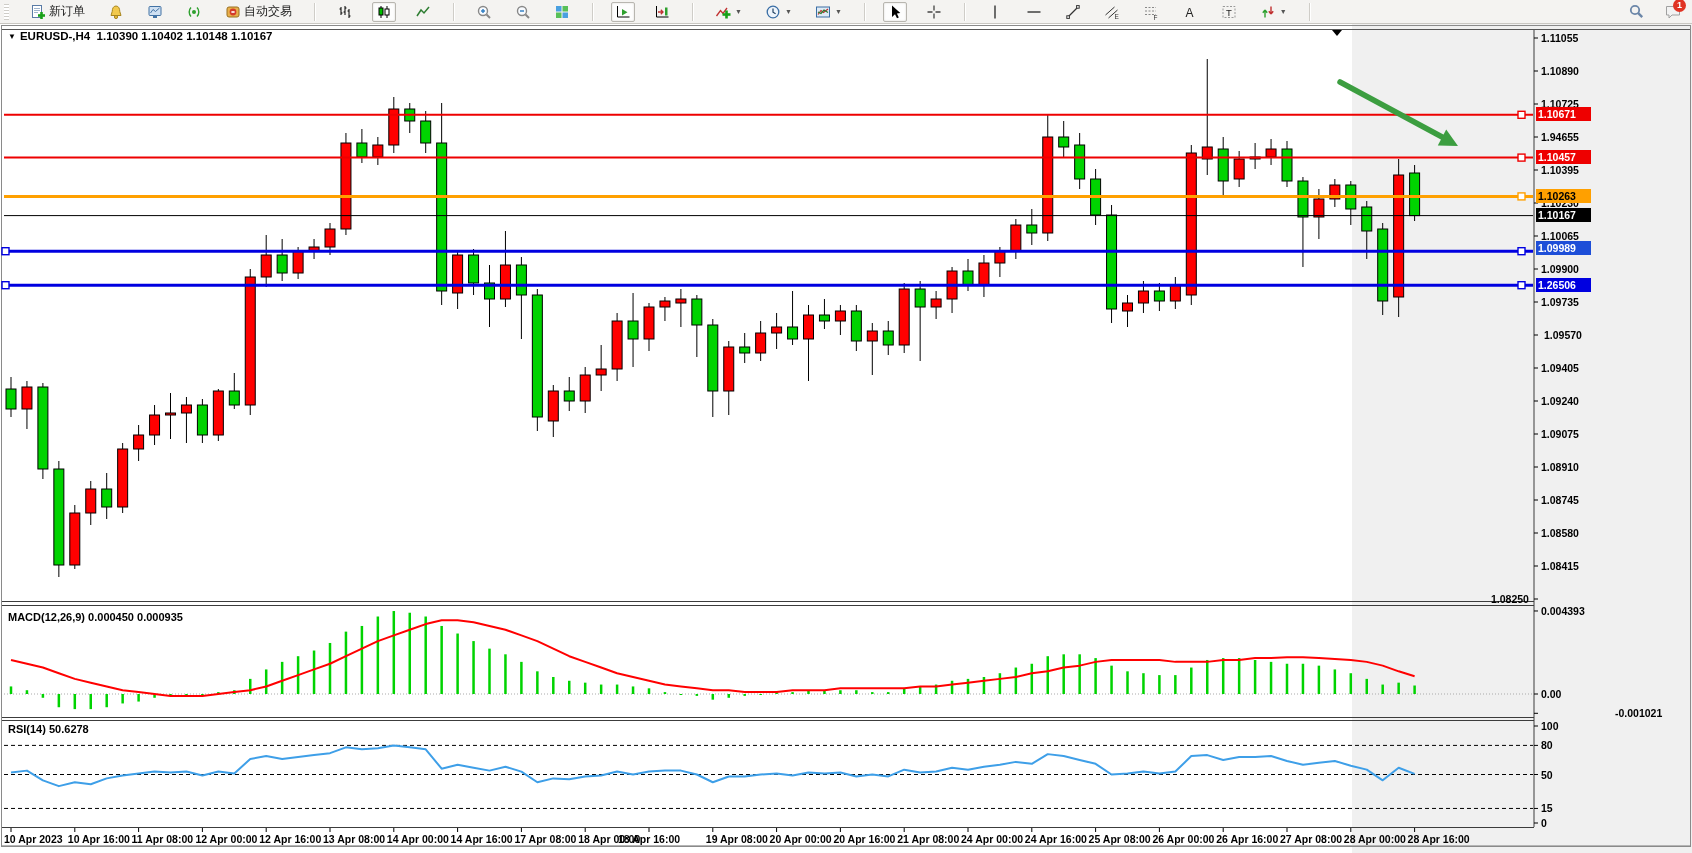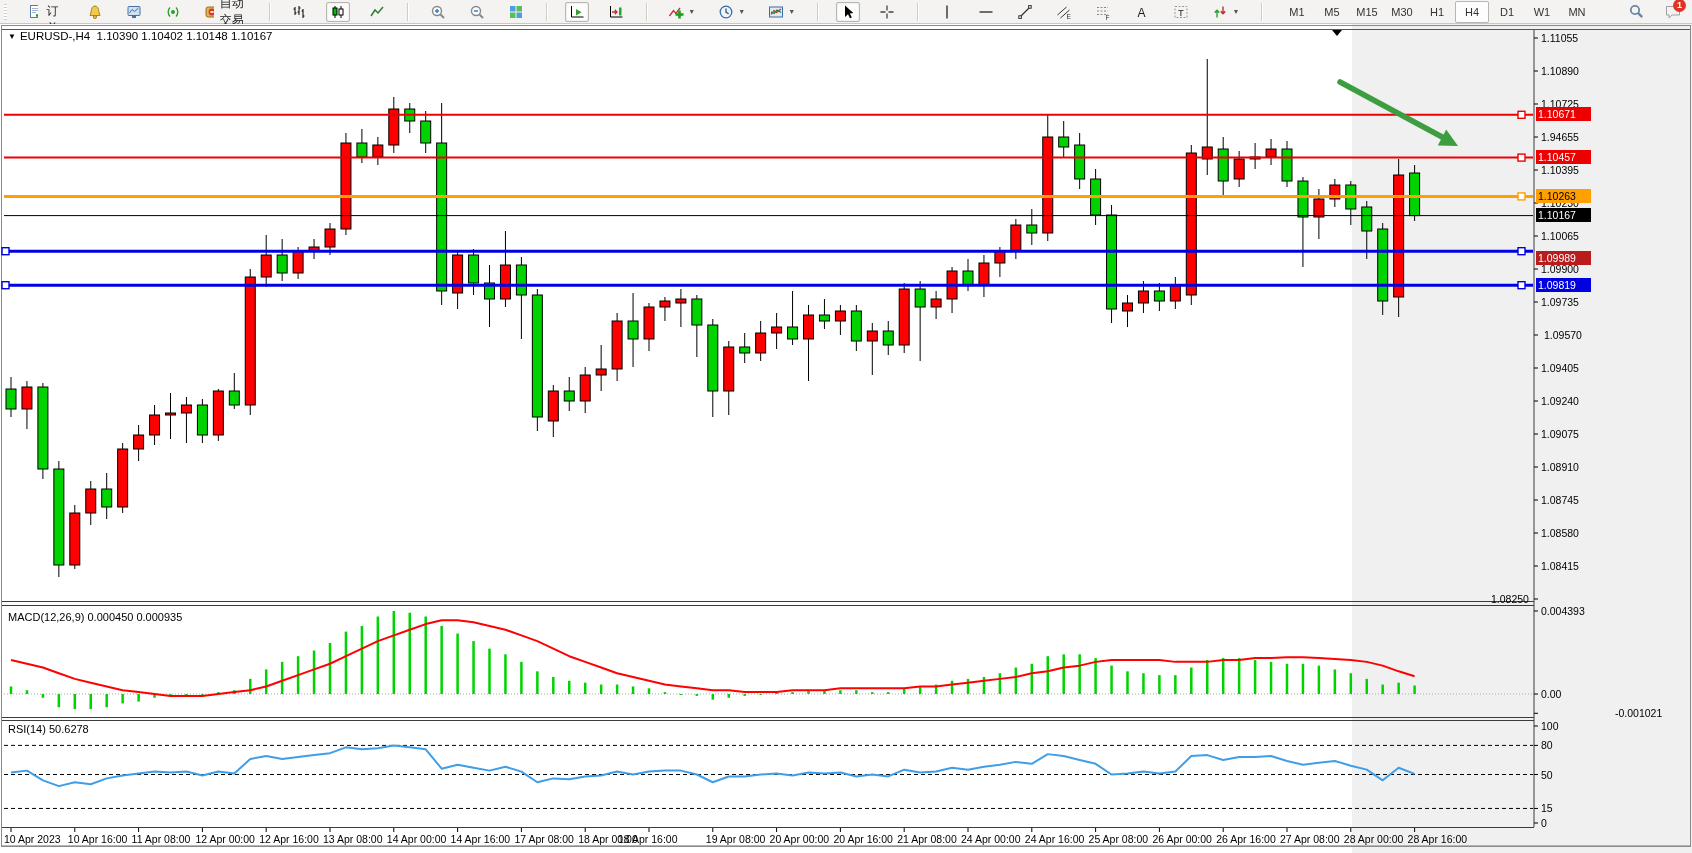--- a/index.html
+++ b/index.html
@@ -17,21 +17,21 @@
   .tbtn .caret{font-size:7px;color:#555;margin-left:1px;}
   .tfb{height:20px;min-width:26px;padding:0 3px;border:1px solid transparent;background:transparent;
        font-size:11px;color:#333;text-align:center;line-height:20px;border-radius:2px;}
   .tfb.active{background:#fdfdfd;border:1px solid #b8b6b0;}
   .spacer{flex:1;}
   .badge{position:absolute;right:-4px;top:-4px;background:#e03323;color:#fff;border-radius:50%;
          width:13px;height:13px;font-size:9px;line-height:13px;text-align:center;font-weight:bold;}
   .chatwrap{position:relative;margin-right:8px;}
   svg.ic{display:block;}
   
-  #chart-root{position:absolute;left:0;top:24px;width:1352px;height:829px;background:#fff;}
+  #chart-root{position:absolute;left:0;top:24px;width:1352px;height:829px;background:#fff;font-weight:bold;}
   #csvg{position:absolute;left:0;top:-24px;}
   .lab{position:absolute;font-size:10.5px;color:#000;white-space:nowrap;}
   .tag{position:absolute;left:1536px;width:51px;height:14px;font-size:10.5px;line-height:14px;
        padding:0 2px;color:#fff;}
   #title{position:absolute;left:8px;top:6px;font-size:11.5px;color:#000;}
   #title .tri{font-size:8px;vertical-align:1px;margin-right:4px;}
   .indlabel{position:absolute;left:8px;font-size:11px;color:#000;}
 </style>
 </head>
 <body>
@@ -230,31 +230,20 @@
   </button>
   <button class="tbtn">
     <svg class="ic" width="16" height="16">
       <path d="M5 13.5 V6 M5 6 L2.8 8.8 M5 6 L7.2 8.8" stroke="#2ea02e" fill="none" stroke-width="1.4"></path>
       <path d="M11 2.5 V10 M11 10 L8.8 7.2 M11 10 L13.2 7.2" stroke="#c03030" fill="none" stroke-width="1.4"></path>
     </svg>
       <span class="caret">▼</span>
   </button>
 
   <span class="sep"></span>
-  <div id="tfgroup" style="display:flex;gap:1px;">
-      <div class="tfb">M1</div>
-      <div class="tfb">M5</div>
-      <div class="tfb">M15</div>
-      <div class="tfb">M30</div>
-      <div class="tfb">H1</div>
-      <div class="tfb active">H4</div>
-      <div class="tfb">D1</div>
-      <div class="tfb">W1</div>
-      <div class="tfb">MN</div>
-    </div>
 
   <div class="spacer"></div>
 
   <button class="tbtn">
     <svg class="ic" width="17" height="17">
       <circle cx="7" cy="7" r="4.2" fill="none" stroke="#6b86a8" stroke-width="1.8"></circle>
       <line x1="10.2" y1="10.2" x2="14.2" y2="14.2" stroke="#6b86a8" stroke-width="2.4"></line>
     </svg>
   </button>
   <div class="chatwrap">
@@ -675,16 +664,16 @@
       <div class="lab" style="left: 1088.6px; top: 809px;">25 Apr 08:00</div>
       <div class="lab" style="left: 1152.4px; top: 809px;">26 Apr 00:00</div>
       <div class="lab" style="left: 1216.2px; top: 809px;">26 Apr 16:00</div>
       <div class="lab" style="left: 1280px; top: 809px;">27 Apr 08:00</div>
       <div class="lab" style="left: 1343.8px; top: 809px;">28 Apr 00:00</div>
       <div class="lab" style="left: 1407.6px; top: 809px;">28 Apr 16:00</div>
     </div>
 <div class="tag" style="top: 83.3px; background: rgb(238, 0, 0); color: rgb(255, 255, 255);">1.10671</div>
     <div class="tag" style="top: 126.1px; background: rgb(238, 0, 0); color: rgb(255, 255, 255);">1.10457</div>
     <div class="tag" style="top: 164.9px; background: rgb(255, 160, 0); color: rgb(0, 0, 0);">1.10263</div>
-    <div class="tag" style="top: 227px; background: #b91c1c; color: rgb(255, 255, 255);">1.09989</div>
-    <div class="tag" style="top: 253.7px; background: rgb(0, 0, 224); color: rgb(255, 255, 255);">1.09819</div>
+    <div class="tag" style="top: 217px; background: #1d4ed8; color: rgb(255, 255, 255);">1.09989</div>
+    <div class="tag" style="top: 253.7px; background: rgb(0, 0, 224); color: rgb(255, 255, 255);">1.26506</div>
     <div class="tag" style="top: 184.1px; background: rgb(0, 0, 0); color: rgb(255, 255, 255);">1.10167</div>
   </div>
 
 </body></html>

